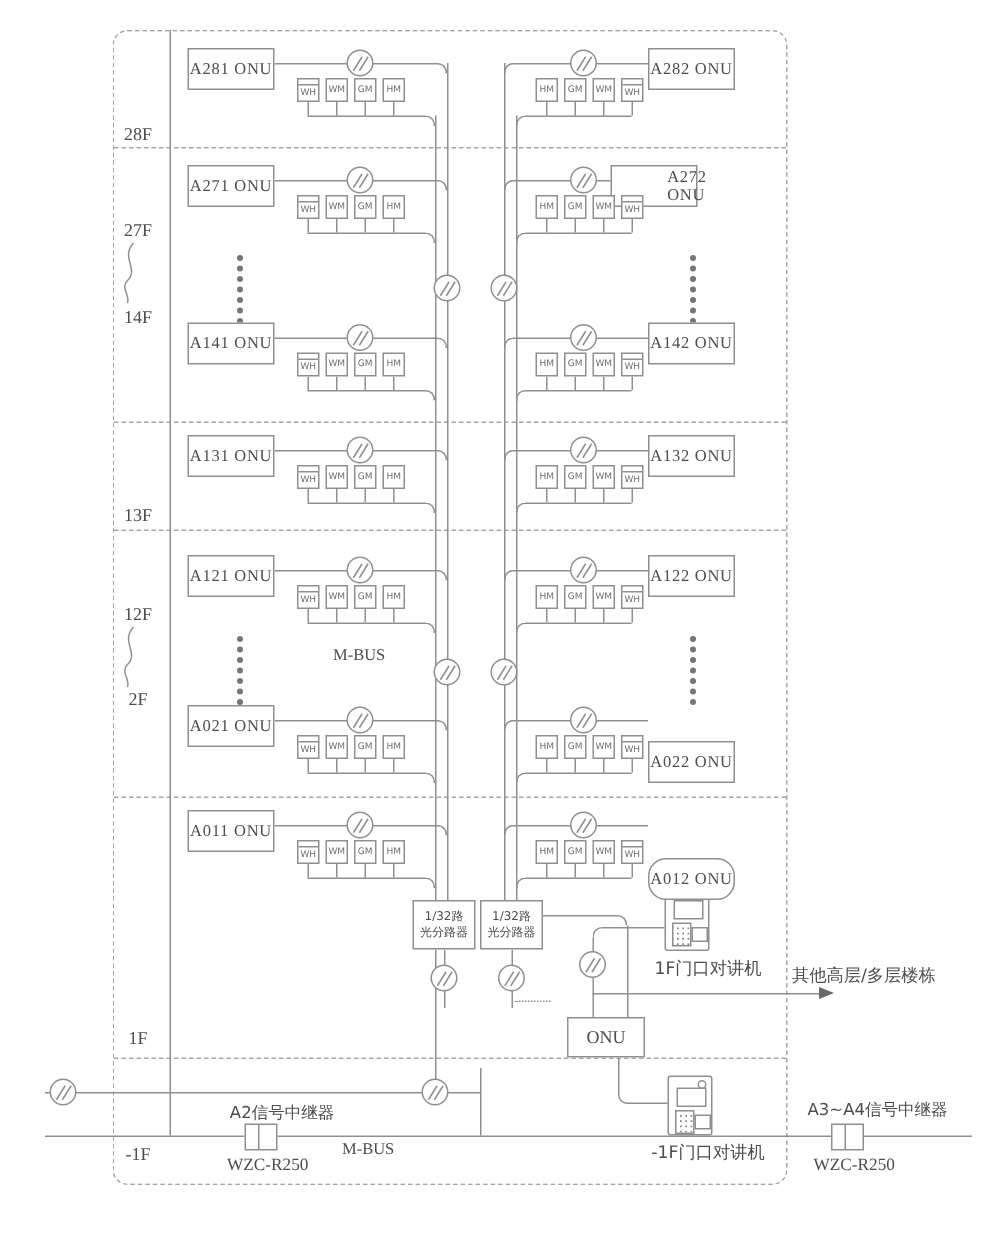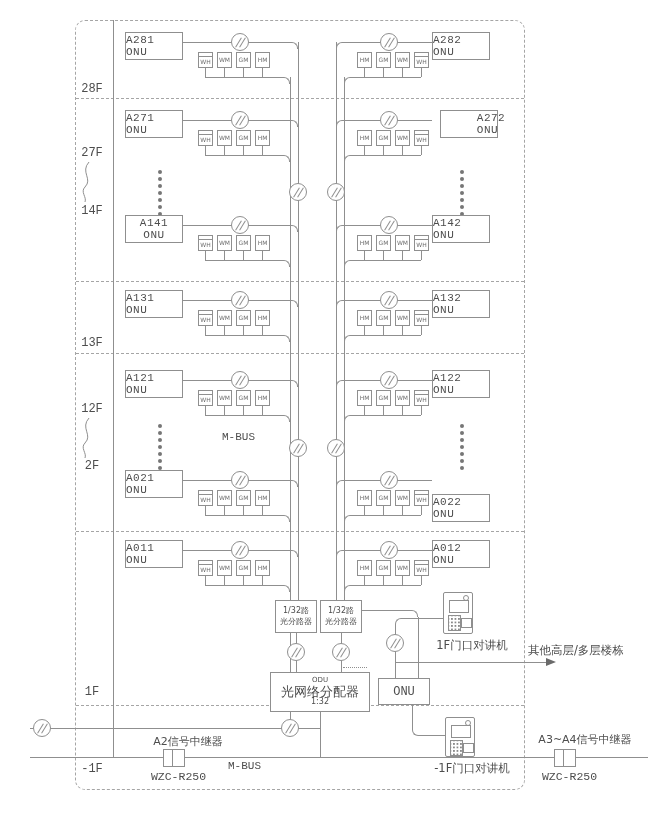--- a/index.html
+++ b/index.html
@@ -18,21 +18,21 @@
   .meter{width:15px;height:16px;font-size:6px;color:#6e6e6e;line-height:1;}
   .meter.special{align-items:flex-end;padding-bottom:2px;}
   .meter.special::before{content:"";position:absolute;left:0;right:0;top:3px;border-top:1px solid var(--ln);}
   .splice{width:18px;height:18px;border:1px solid var(--ln);border-radius:50%;background:#fff;z-index:2;}
   .splice::before,.splice::after{content:"";position:absolute;top:3px;width:1px;height:11px;background:var(--ln);transform:rotate(32deg);}
   .splice::before{left:6px;}.splice::after{left:10px;}
   .elbow-tr{width:6px;height:7px;border-top:1px solid var(--ln);border-right:1px solid var(--ln);border-top-right-radius:6px;z-index:1;}
   .elbow-tl{width:6px;height:7px;border-top:1px solid var(--ln);border-left:1px solid var(--ln);border-top-left-radius:6px;z-index:1;}
   .elbow-bl{width:6px;height:6px;border-left:1px solid var(--ln);border-bottom:1px solid var(--ln);border-bottom-left-radius:6px;z-index:1;}
   .lbl{color:var(--tx);font-size:11px;white-space:nowrap;z-index:3;line-height:1.25;}
-  .mono{font-family:Liberation Mono, monospace;}
+  .mono{font-family:Liberation Serif, serif;}
   .center{text-align:center;}
   .dot{width:4px;height:4px;border-radius:50%;background:#767676;z-index:1;}
   .splitter{width:42px;height:33px;flex-direction:column;font-size:8px;line-height:1.3;}
   .odu{width:100px;height:40px;flex-direction:column;line-height:1.05;}
   .odu .t1{font-size:7px;}
   .odu .t2{font-size:13px;}
   .odu .t3{font-size:8px;}
   .onubig{width:52px;height:27px;font-size:12px;}
   .intercom{border-radius:2px;}
   .ic-cam{position:absolute;right:3px;top:2px;width:4px;height:4px;border:1px solid var(--ln);border-radius:50%;}
@@ -94,25 +94,20 @@
 
   <div class="box splitter" style="left:275px;top:600px;">
     <span>1/32路</span>
     <span>光分路器</span>
   </div>
   <div class="box splitter" style="left:320px;top:600px;">
     <span>1/32路</span>
     <span>光分路器</span>
   </div>
 
-  <div class="box odu" style="left:270px;top:672px;">
-    <span class="t1">ODU</span>
-    <span class="t2">光网络分配器</span>
-    <span class="t3">1:32</span>
-  </div>
 
   <div class="box onubig mono" style="left:378px;top:678px;">ONU</div>
 
   <div class="box intercom" style="left:443px;top:592px;width:30px;height:42px;">
     <div class="ic-cam"></div>
     <div class="ic-screen"></div>
     <div class="ic-keypad"></div>
     <div class="ic-btn"></div>
   </div>
   <div class="lbl center" style="left:413px;top:638px;width:118px;font-size:11.5px;">1F门口对讲机</div>
@@ -179,21 +174,21 @@
     <div class="box meter special" style="left:198px;top:130px;">WH</div>
     <div class="vl" style="left:205px;top:146px;height:9px;"></div>
     <div class="box meter" style="left:217px;top:130px;">WM</div>
     <div class="vl" style="left:224px;top:146px;height:9px;"></div>
     <div class="box meter" style="left:236px;top:130px;">GM</div>
     <div class="vl" style="left:243px;top:146px;height:9px;"></div>
     <div class="box meter" style="left:255px;top:130px;">HM</div>
     <div class="vl" style="left:262px;top:146px;height:9px;"></div>
     <div class="hl" style="left:205px;top:155px;width:79px;"></div>
     <div class="elbow-tr" style="left:284px;top:155px;"></div>
-    <div class="box onu mono" style="left:440px;top:110px;padding-left:44px;">A272 ONU</div>
+    <div class="box onu mono" style="left:407px;top:110px;padding-left:44px;">A272 ONU</div>
     <div class="hl" style="left:342px;top:120px;width:90px;"></div>
     <div class="elbow-tl" style="left:336px;top:120px;"></div>
     <div class="splice" style="left:380px;top:111px;"></div>
     <div class="box meter" style="left:357px;top:130px;">HM</div>
     <div class="vl" style="left:364px;top:146px;height:9px;"></div>
     <div class="box meter" style="left:376px;top:130px;">GM</div>
     <div class="vl" style="left:383px;top:146px;height:9px;"></div>
     <div class="box meter" style="left:395px;top:130px;">WM</div>
     <div class="vl" style="left:402px;top:146px;height:9px;"></div>
     <div class="box meter special" style="left:414px;top:130px;">WH</div>
@@ -319,21 +314,21 @@
     <div class="box meter special" style="left:198px;top:560px;">WH</div>
     <div class="vl" style="left:205px;top:576px;height:9px;"></div>
     <div class="box meter" style="left:217px;top:560px;">WM</div>
     <div class="vl" style="left:224px;top:576px;height:9px;"></div>
     <div class="box meter" style="left:236px;top:560px;">GM</div>
     <div class="vl" style="left:243px;top:576px;height:9px;"></div>
     <div class="box meter" style="left:255px;top:560px;">HM</div>
     <div class="vl" style="left:262px;top:576px;height:9px;"></div>
     <div class="hl" style="left:205px;top:585px;width:79px;"></div>
     <div class="elbow-tr" style="left:284px;top:585px;"></div>
-    <div class="box onu mono" style="left:432px;top:540px;">A012 ONU</div>
+    <div class="box onu mono" style="left:432px;top:572px;border-radius:12px;">A012 ONU</div>
     <div class="hl" style="left:342px;top:550px;width:90px;"></div>
     <div class="elbow-tl" style="left:336px;top:550px;"></div>
     <div class="splice" style="left:380px;top:541px;"></div>
     <div class="box meter" style="left:357px;top:560px;">HM</div>
     <div class="vl" style="left:364px;top:576px;height:9px;"></div>
     <div class="box meter" style="left:376px;top:560px;">GM</div>
     <div class="vl" style="left:383px;top:576px;height:9px;"></div>
     <div class="box meter" style="left:395px;top:560px;">WM</div>
     <div class="vl" style="left:402px;top:576px;height:9px;"></div>
     <div class="box meter special" style="left:414px;top:560px;">WH</div>

